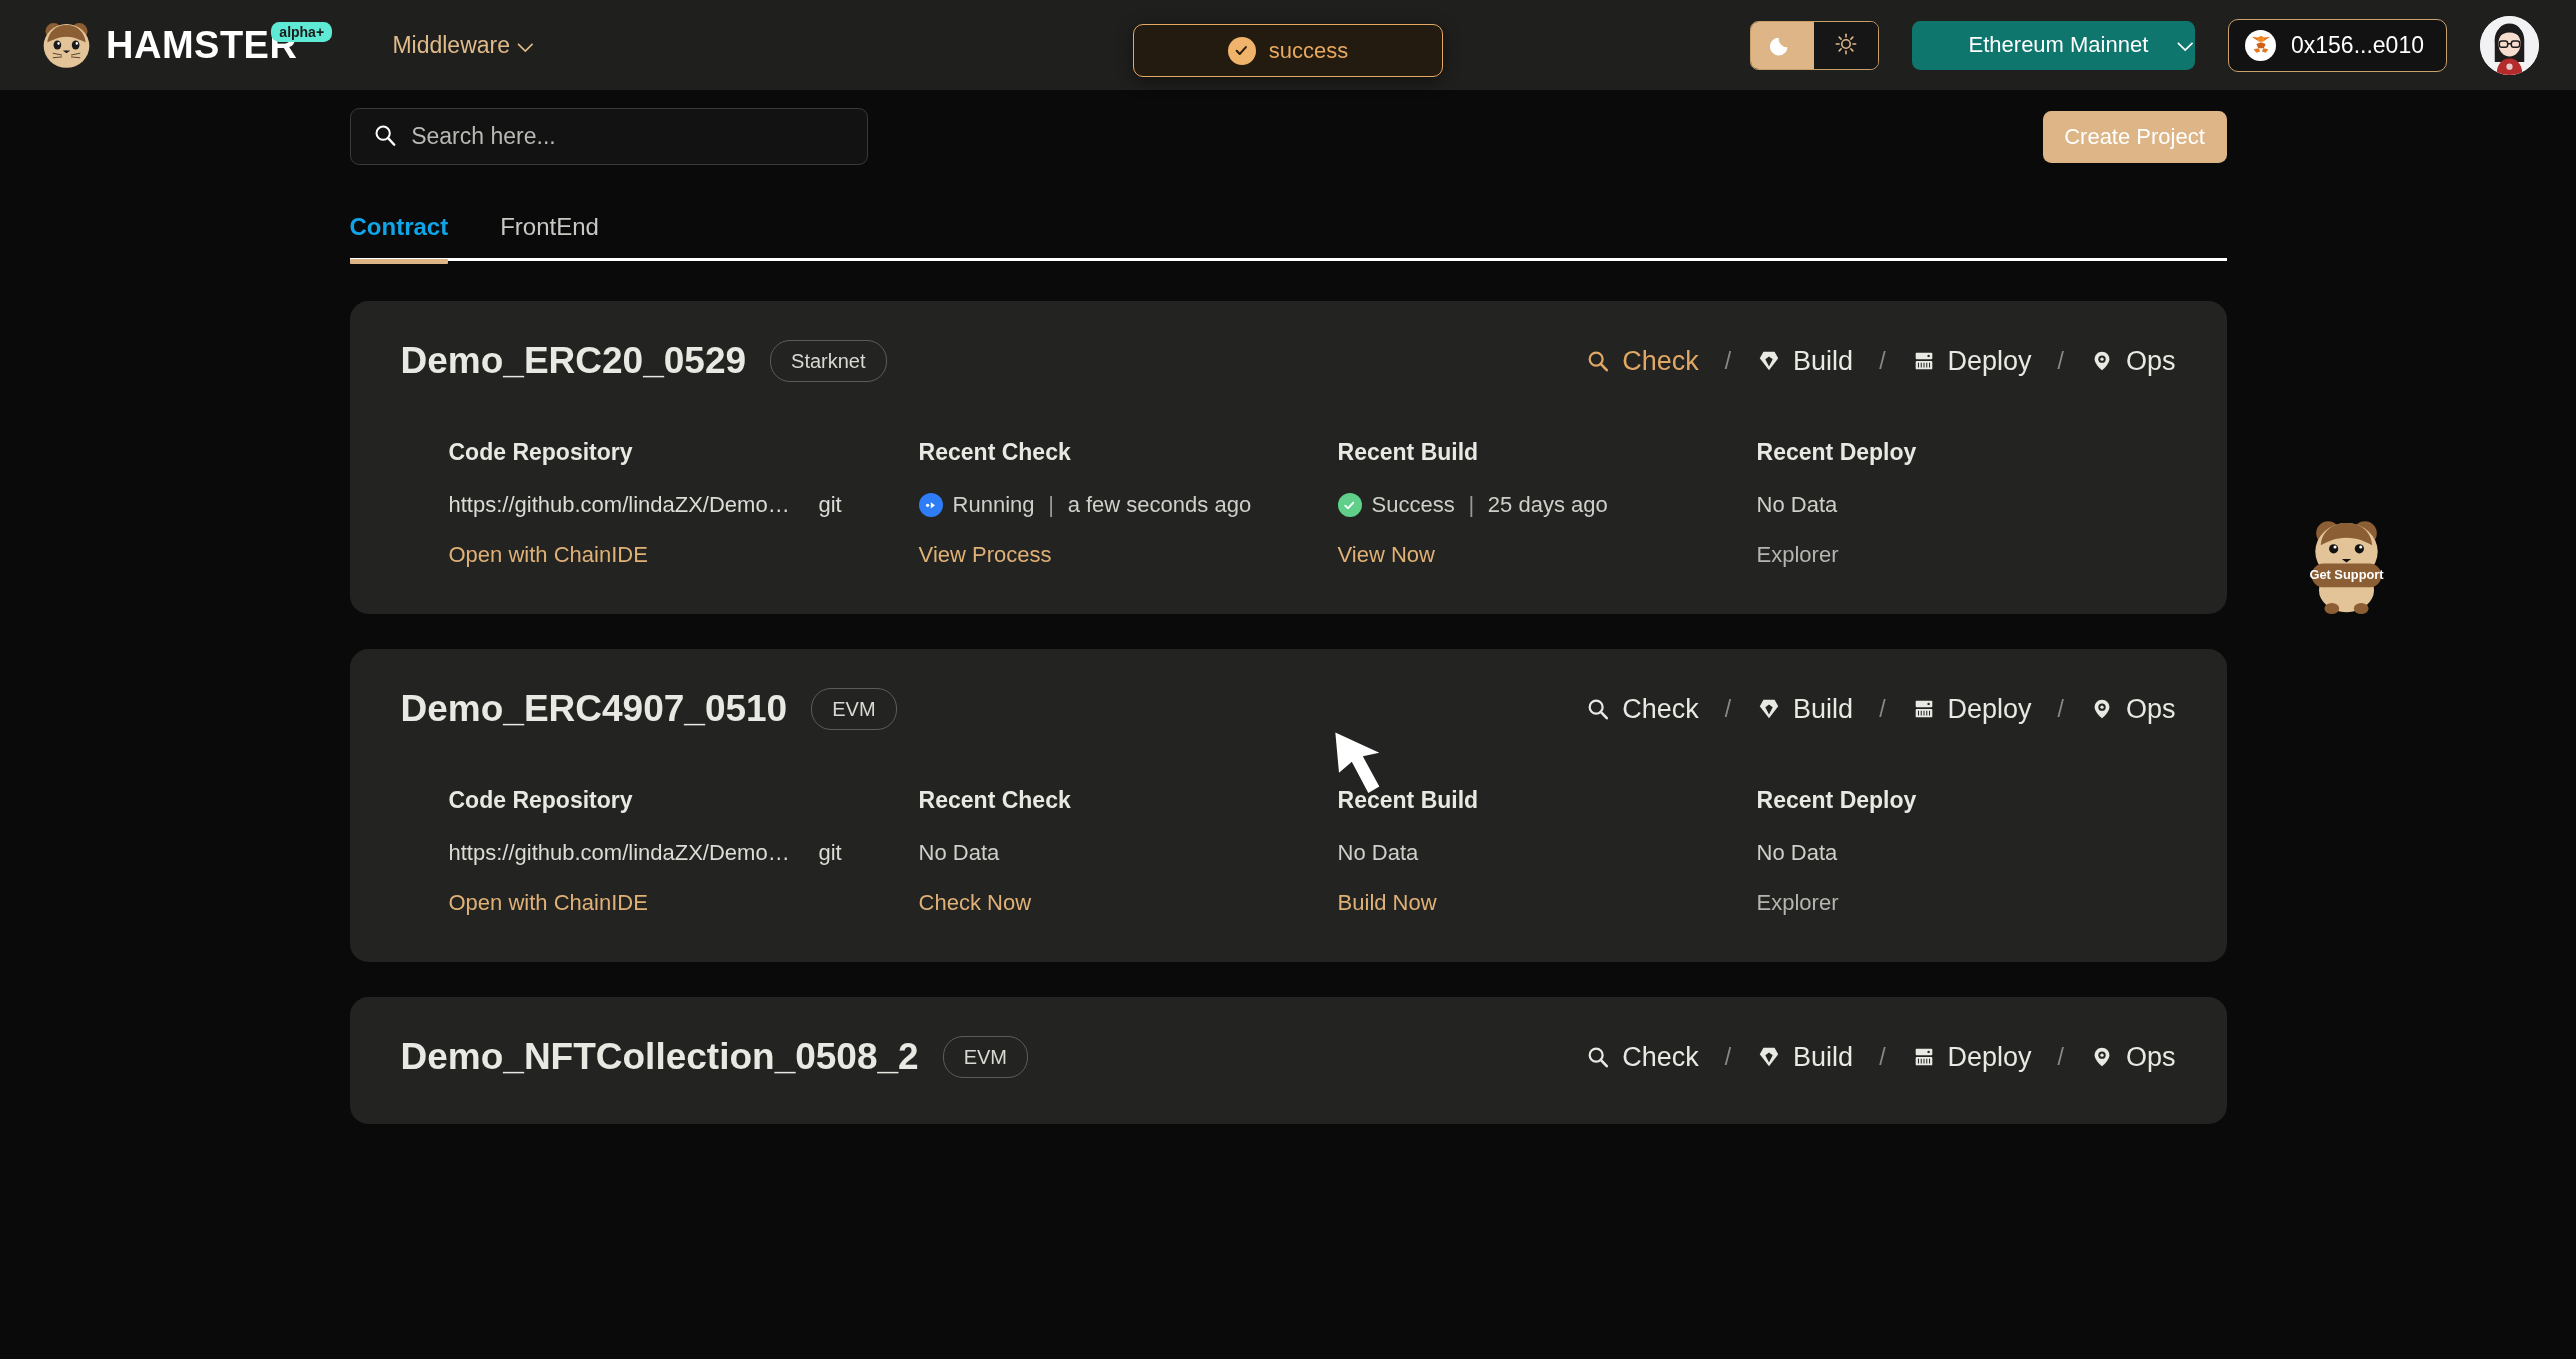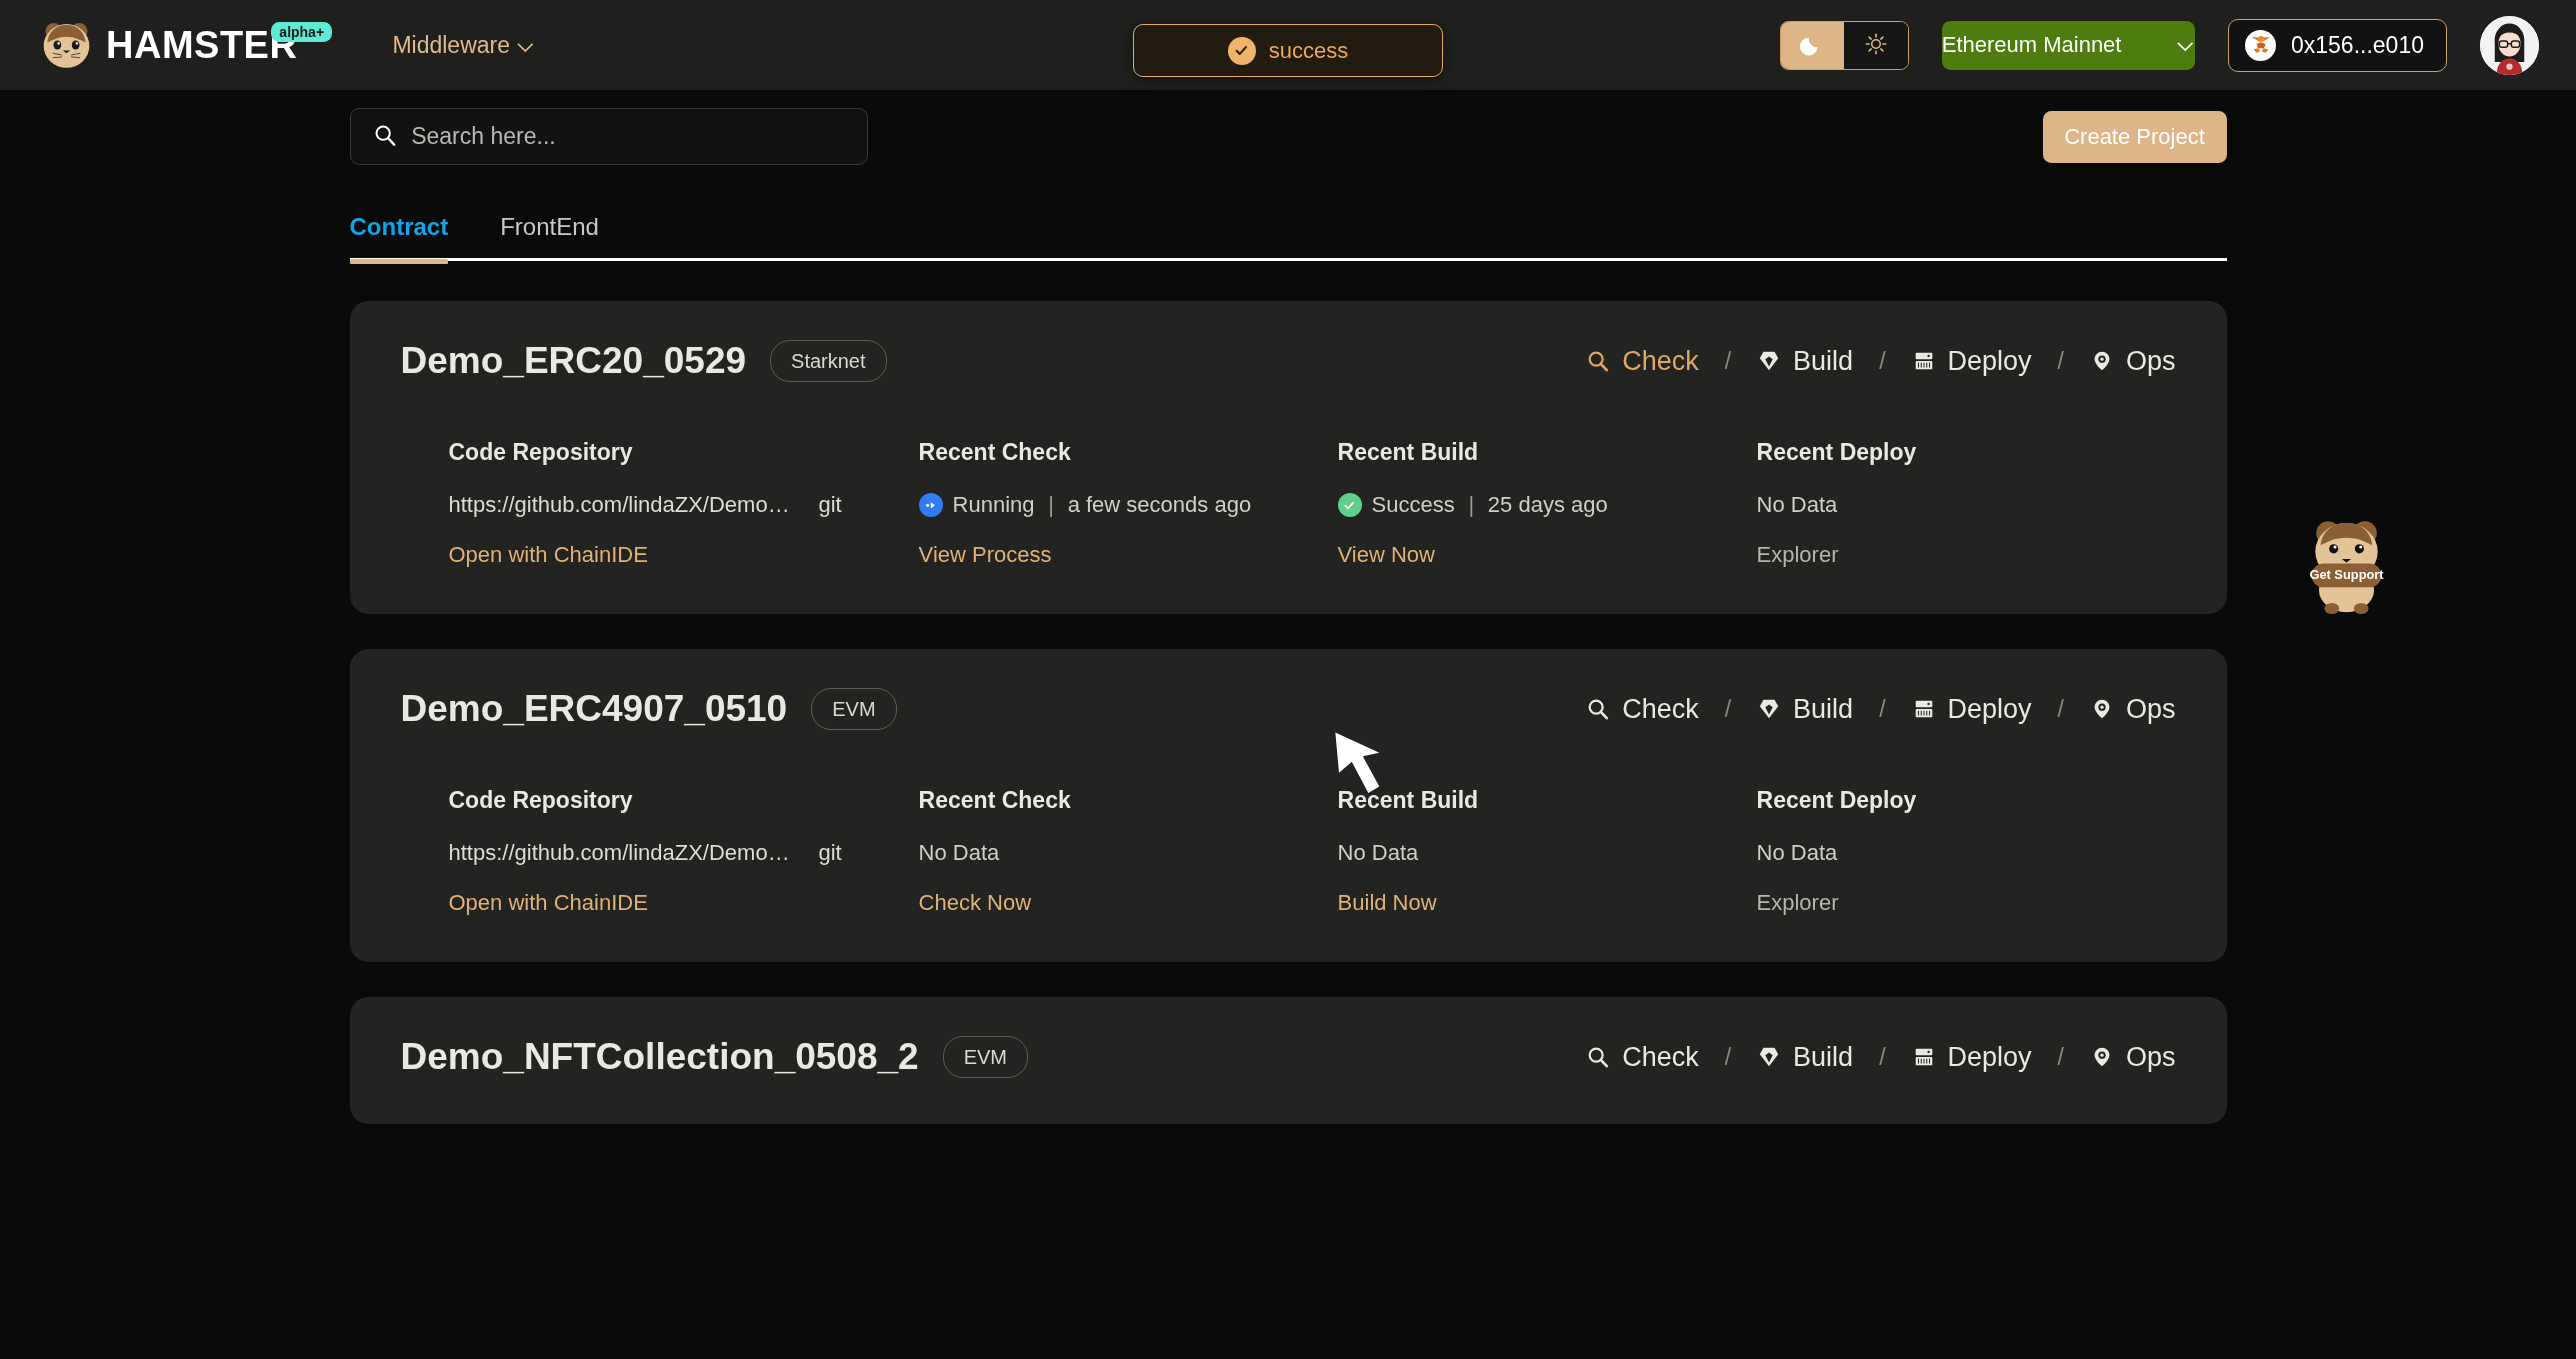--- a/index.html
+++ b/index.html
@@ -68,23 +68,23 @@
   .theme-toggle {
     width: 129px; height: 49px; border-radius: 8.3px;
     border: 1.4px solid #c8a madeira; border: 1.4px solid #c9a06a;
     display: flex; overflow: hidden;
   }
   .theme-half { flex: 1; display: flex; align-items: center; justify-content: center; }
   .theme-half.on { background: #ddb586; }
   .theme-half.off { background: #161616; }
 
   .network-select {
-    width: 253px; height: 49px; border-radius: 8.3px;
-    background: #4d7c0f; color: #ffffff; font-size: 22px;
-    display: flex; align-items: center; justify-content: space-between; gap: 28px;
+    width: 283px; height: 49px; border-radius: 8.3px;
+    background: #0f766e; color: #ffffff; font-size: 22px;
+    display: flex; align-items: center; justify-content: flex-end; gap: 28px;
     cursor: pointer;
   }
   .wallet-pill {
     height: 53px; border-radius: 10px; border: 1.4px solid #caa16c;
     background: #121212;
     display: flex; align-items: center; gap: 14.7px;
     padding: 0 22px 0 16.6px; cursor: pointer;
   }
   .wallet-addr { color: #ffffff; font-size: 23px; }
   .fox { width: 31px; height: 31px; border-radius: 50%; background: #ffffff;

